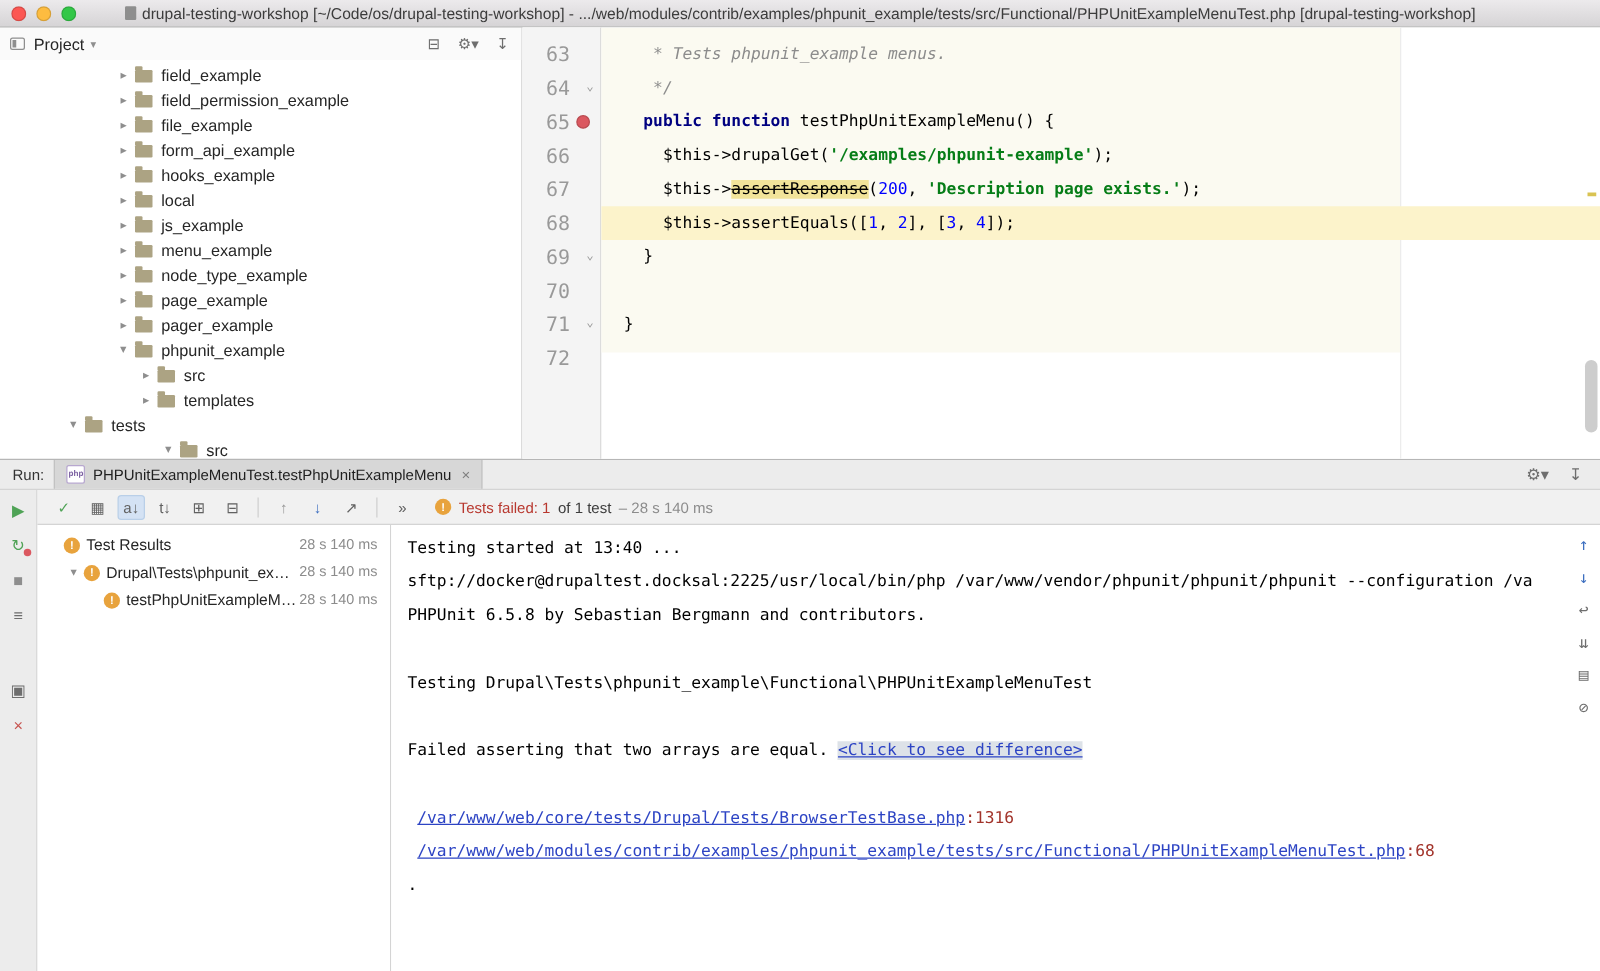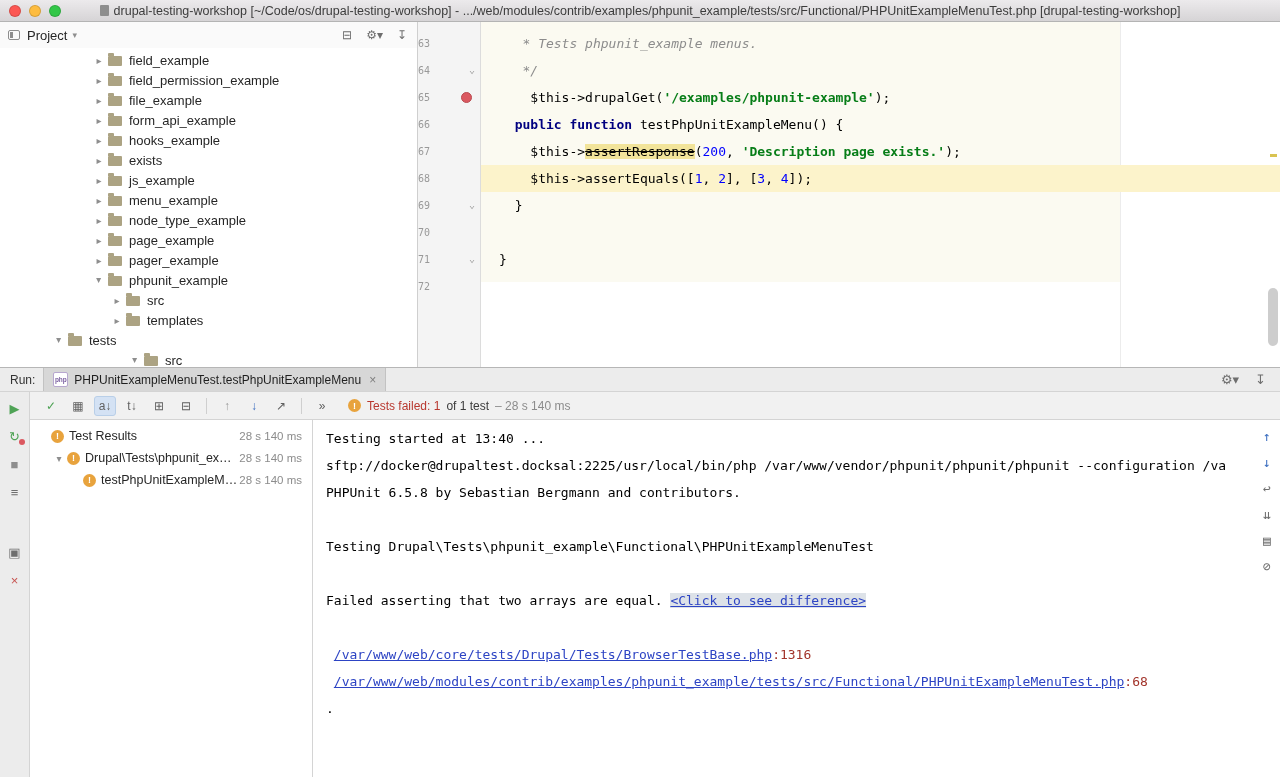--- a/index.html
+++ b/index.html
@@ -30,21 +30,21 @@
   .tree-row { height:20px; display:flex; align-items:center; font-size:13px; color:#262626; white-space:nowrap; }
   .chev { color:#8e8e8e; font-size:10px; width:14px; flex:none; display:inline-block; text-align:center; }
   .chev.open { transform:rotate(90deg); }
   .folder { width:14px; height:10px; background:#aca383; border-radius:1px; position:relative; margin:2px 7px 0 2px; flex:none; }
   .folder::before { content:""; position:absolute; top:-3px; left:0; width:6px; height:3px; background:#aca383; border-radius:1px 1px 0 0; }
 
   
   .editor { flex:1; position:relative; display:flex; background:#fff; font-family:"DejaVu Sans Mono", monospace; font-size:13px; }
   .gutter-col { width:63px; flex:none; background:#f4f4f4; border-right:1px solid #dcdcdc; padding-top:8px; }
   .grow { position:relative; height:27px; line-height:27px; }
-  .lnum { position:absolute; left:0; width:38px; text-align:left; color:#999; font-size:10px; }
+  .lnum { position:absolute; left:0; width:38px; text-align:right; color:#999; font-size:16px; }
   .tmark { position:absolute; left:43px; top:8px; width:11px; height:11px; border-radius:50%; background:#db5860; border:1px solid #b94a50; }
   .fold { position:absolute; left:51px; top:-1px; color:#9a9a9a; font-size:10px; }
   .code-col { flex:1; position:relative; padding-top:8px; overflow:hidden; }
   .method-bg { position:absolute; left:0; top:0; width:639px; height:260px; background:#fbfaf1; }
   .margin-guide { position:absolute; left:639px; top:0; bottom:0; width:1px; background:#ececec; }
   .cline { position:relative; height:27px; line-height:27px; white-space:pre; padding-left:18px; }
   .cline.current { background:#fcf3cb; }
   .seg-plain { color:#000; }
   .seg-comment { color:#8c8c8c; font-style:italic; }
   .seg-keyword { color:#000080; font-weight:bold; }
@@ -145,21 +145,21 @@
             <span class="tlabel">form_api_example</span>
           </div>
           <div class="tree-row" style="padding-left: 92px;">
             <span class="chev">▸</span>
             <span class="folder"></span>
             <span class="tlabel">hooks_example</span>
           </div>
           <div class="tree-row" style="padding-left: 92px;">
             <span class="chev">▸</span>
             <span class="folder"></span>
-            <span class="tlabel">exists</span>
+            <span class="tlabel">local</span>
           </div>
           <div class="tree-row" style="padding-left: 92px;">
             <span class="chev">▸</span>
             <span class="folder"></span>
             <span class="tlabel">js_example</span>
           </div>
           <div class="tree-row" style="padding-left: 92px;">
             <span class="chev">▸</span>
             <span class="folder"></span>
             <span class="tlabel">menu_example</span>
@@ -243,22 +243,22 @@
           <div class="grow">
             <span class="lnum">72</span>
           </div>
         </div>
       <div class="code-col">
         <div class="method-bg"></div>
         <div class="margin-guide"></div>
         <div>
             <div class="cline"><span class="seg-comment">   * Tests phpunit_example menus.</span></div>
             <div class="cline"><span class="seg-comment">   */</span></div>
+            <div class="cline"><span class="seg-plain">  </span><span class="seg-keyword">public function</span><span class="seg-plain"> testPhpUnitExampleMenu() {</span></div>
             <div class="cline"><span class="seg-plain">    $this-&gt;drupalGet(</span><span class="seg-string">'/examples/phpunit-example'</span><span class="seg-plain">);</span></div>
-            <div class="cline"><span class="seg-plain">  </span><span class="seg-keyword">public function</span><span class="seg-plain"> testPhpUnitExampleMenu() {</span></div>
             <div class="cline"><span class="seg-plain">    $this-&gt;</span><span class="seg-deprecated">assertResponse</span><span class="seg-plain">(</span><span class="seg-number">200</span><span class="seg-plain">, </span><span class="seg-string">'Description page exists.'</span><span class="seg-plain">);</span></div>
             <div class="cline current"><span class="seg-plain">    $this-&gt;assertEquals([</span><span class="seg-number">1</span><span class="seg-plain">, </span><span class="seg-number">2</span><span class="seg-plain">], [</span><span class="seg-number">3</span><span class="seg-plain">, </span><span class="seg-number">4</span><span class="seg-plain">]);</span></div>
             <div class="cline"><span class="seg-plain">  }</span></div>
             <div class="cline"></div>
             <div class="cline"><span class="seg-plain">}</span></div>
             <div class="cline"></div>
           </div>
       </div>
       <div class="ed-scrollbar"></div>
       <div class="stripe-mark"></div>

